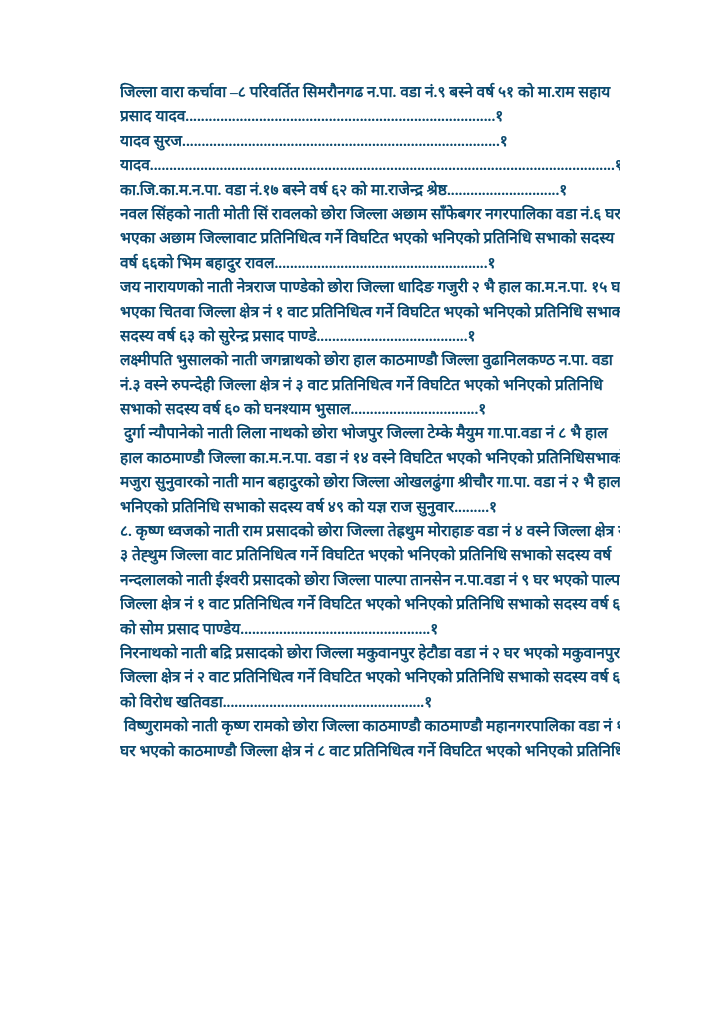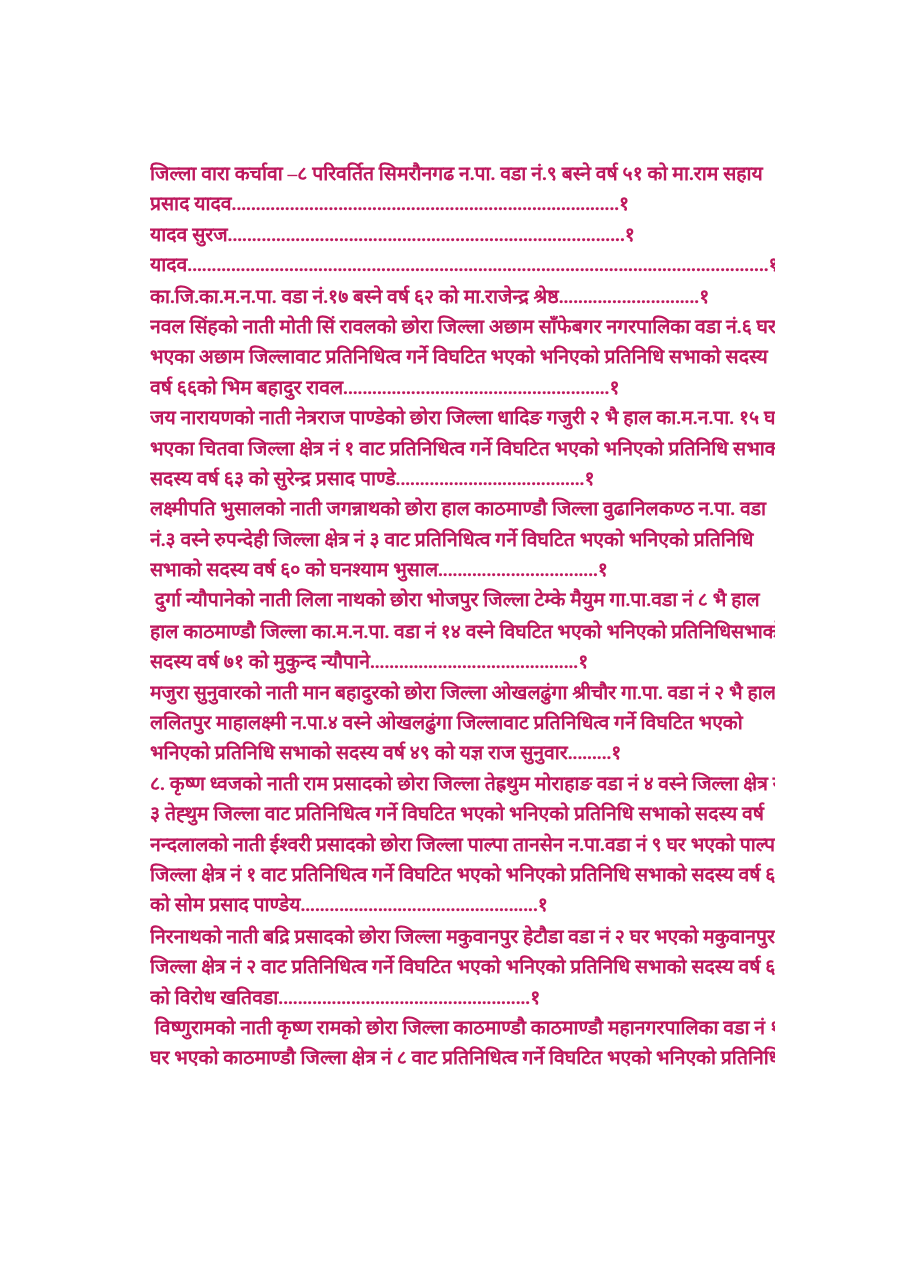--- a/index.html
+++ b/index.html
@@ -16,23 +16,22 @@
     overflow: hidden;
   }
   .text-block {
     position: absolute;
     left: 120px;
     top: 80px;
     width: 500px;
     font-family: "Liberation Serif", "DejaVu Serif", serif;
     font-size: 15.5px;
     line-height: 24.4px;
-    color: #be185d;
+    color: #0c4a6e;
     font-weight: 600;
-    margin-top: 48px;
   }
   .paragraph {
     margin: 0;
     padding: 0;
   }
   .line {
     white-space: pre;
     overflow: hidden;
     height: 24.4px;
   }
@@ -66,25 +65,23 @@
         <div class="line">सदस्य वर्ष ६३ को सुरेन्द्र प्रसाद पाण्डे.......................................१</div>
       </div>
       <div class="paragraph">
         <div class="line">लक्ष्मीपति भुसालको नाती जगन्नाथको छोरा हाल काठमाण्डौ जिल्ला वुढानिलकण्ठ न.पा. वडा</div>
         <div class="line">नं.३ वस्ने रुपन्देही जिल्ला क्षेत्र नं ३ वाट प्रतिनिधित्व गर्ने विघटित भएको भनिएको प्रतिनिधि</div>
         <div class="line">सभाको सदस्य वर्ष ६० को घनश्याम भुसाल.................................१</div>
       </div>
       <div class="paragraph">
         <div class="line"> दुर्गा न्यौपानेको नाती लिला नाथको छोरा भोजपुर जिल्ला टेम्के मैयुम गा.पा.वडा नं ८ भै हाल</div>
         <div class="line">हाल काठमाण्डौ जिल्ला का.म.न.पा. वडा नं १४ वस्ने विघटित भएको भनिएको प्रतिनिधिसभाको</div>
-        <div class="line">सदस्य वर्ष ७१ को मुकुन्द न्यौपाने...........................................१</div>
       </div>
       <div class="paragraph">
         <div class="line">मजुरा सुनुवारको नाती मान बहादुरको छोरा जिल्ला ओखलढुंगा श्रीचौर गा.पा. वडा नं २ भै हाल</div>
-        <div class="line">ललितपुर माहालक्ष्मी न.पा.४ वस्ने ओखलढुंगा जिल्लावाट प्रतिनिधित्व गर्ने विघटित भएको</div>
         <div class="line">भनिएको प्रतिनिधि सभाको सदस्य वर्ष ४९ को यज्ञ राज सुनुवार.........१</div>
       </div>
       <div class="paragraph">
         <div class="line">८. कृष्ण ध्वजको नाती राम प्रसादको छोरा जिल्ला तेह्रथुम मोराहाङ वडा नं ४ वस्ने जिल्ला क्षेत्र नं</div>
         <div class="line">३ तेह्थुम जिल्ला वाट प्रतिनिधित्व गर्ने विघटित भएको भनिएको प्रतिनिधि सभाको सदस्य वर्ष</div>
       </div>
       <div class="paragraph">
         <div class="line">नन्दलालको नाती ईश्वरी प्रसादको छोरा जिल्ला पाल्पा तानसेन न.पा.वडा नं ९ घर भएको पाल्पा</div>
         <div class="line">जिल्ला क्षेत्र नं १ वाट प्रतिनिधित्व गर्ने विघटित भएको भनिएको प्रतिनिधि सभाको सदस्य वर्ष ६७</div>
         <div class="line">को सोम प्रसाद पाण्डेय.................................................१</div>

